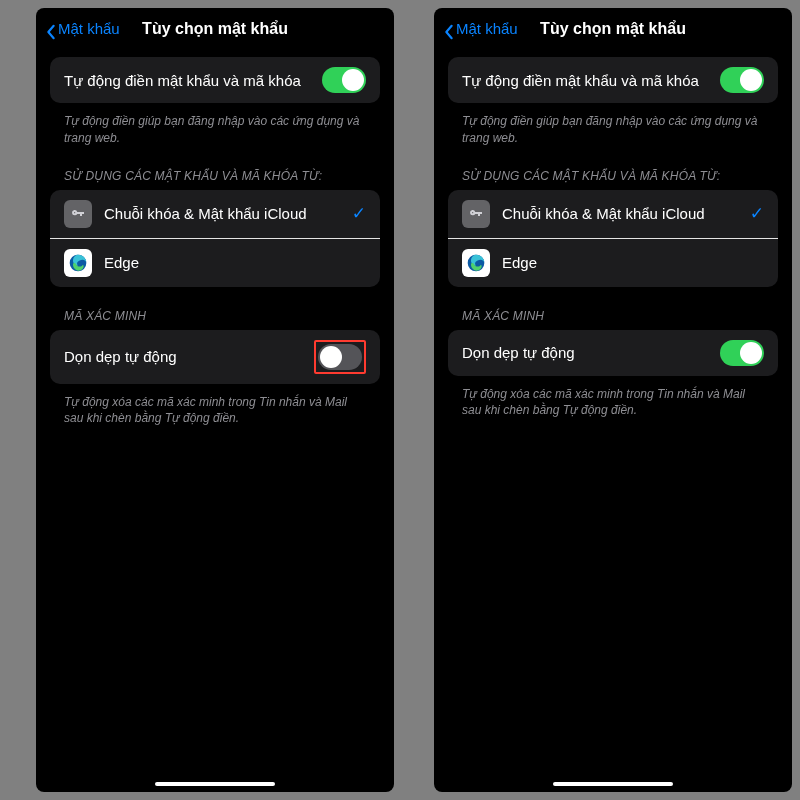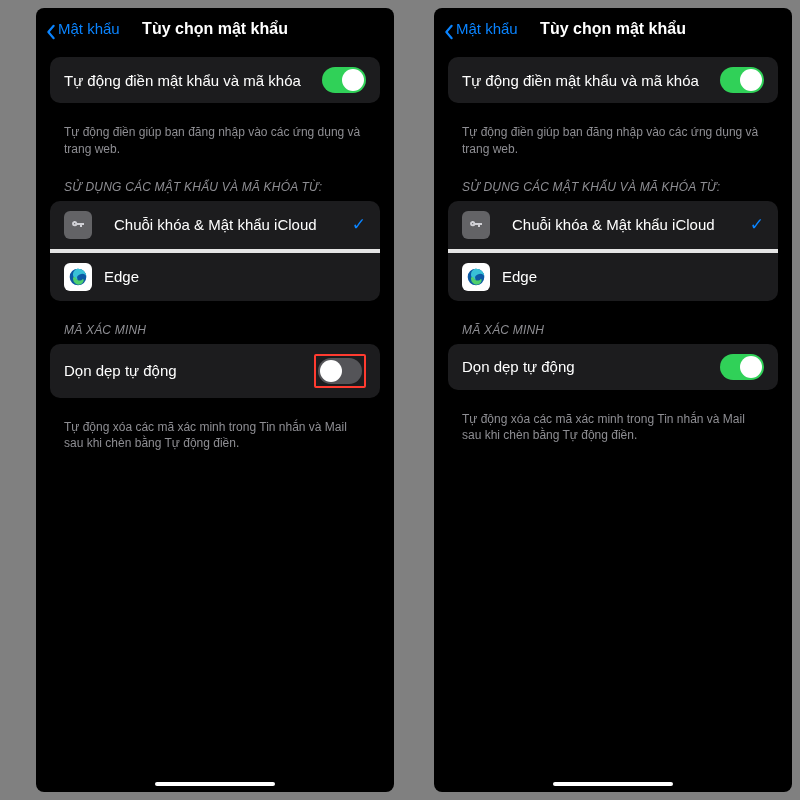--- a/index.html
+++ b/index.html
@@ -64,32 +64,32 @@
     .row {
       display: flex;
       align-items: center;
       padding: 10px 14px;
       min-height: 44px;
       color: #fff;
       font-size: 15px;
       justify-content: flex-end;
     }
     .row-sep {
-      border-bottom: 4px solid #e5e5e5;
-      gap: 10px;
+      border-bottom: 1px solid #e5e5e5;
     }
     .row-label {
       flex: 1;
       color: #fff;
     }
     .footer-text {
       color: #8e8e93;
       font-size: 12px;
-      padding: 21px 14px 0 14px;
+      padding: 10px 14px 0 14px;
       line-height: 1.4;
+      font-style: italic;
     }
     .section-header {
       color: #8e8e93;
       font-size: 12px;
       text-transform: uppercase;
       padding: 22px 14px 7px 14px;
       letter-spacing: 0.2px;
       font-style: italic;
     }
     .toggle {

